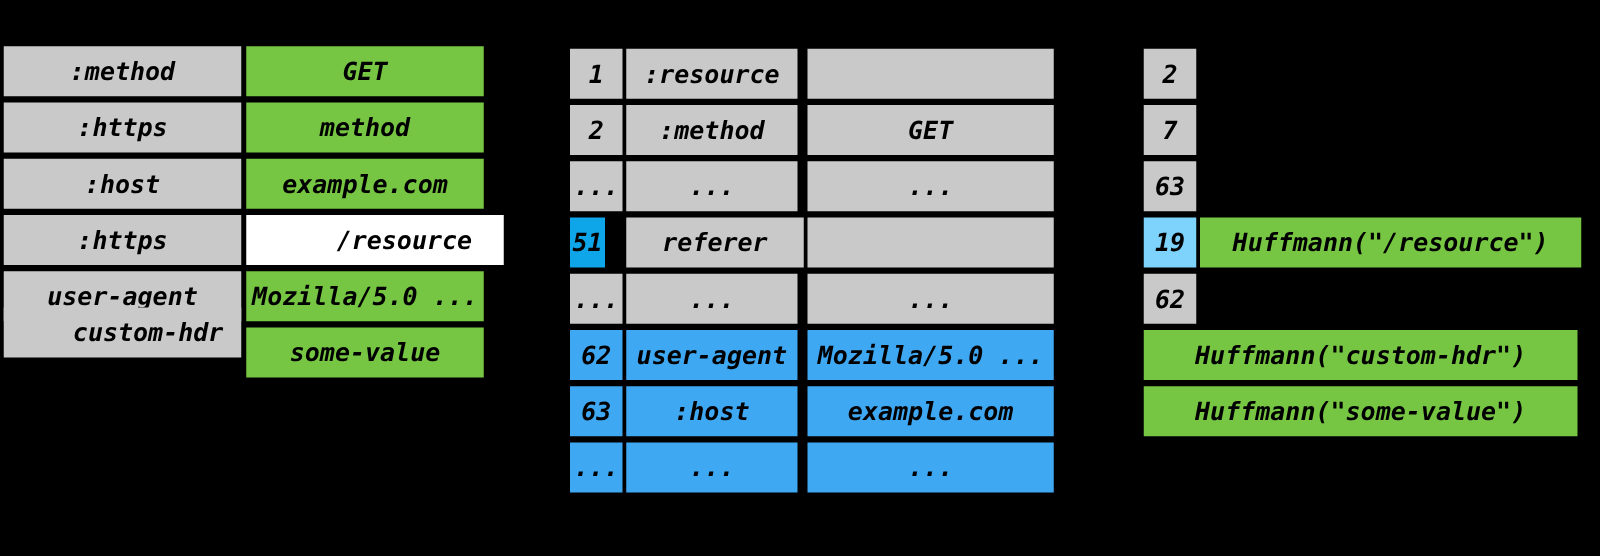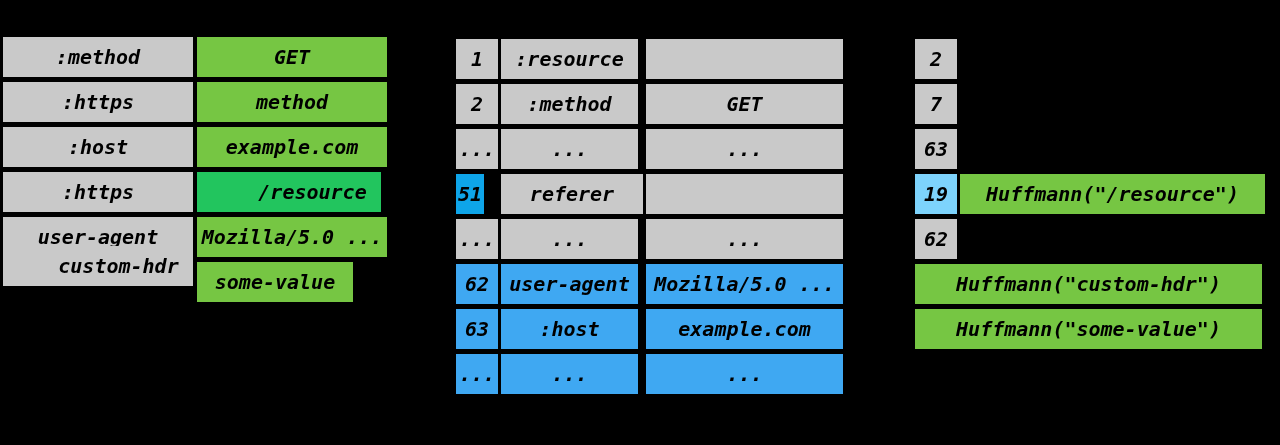--- a/index.html
+++ b/index.html
@@ -38,25 +38,25 @@
 
 <div id="canvas">
   <div class="layer" id="header-list">
       <div class="cell" style="left: 3px; top: 37px; width: 190px; background: rgb(201, 201, 201);">:method</div>
       <div class="cell" style="left: 197px; top: 37px; width: 190px; background: rgb(118, 198, 67);">GET</div>
       <div class="cell" style="left: 3px; top: 82px; width: 190px; background: rgb(201, 201, 201);">:https</div>
       <div class="cell" style="left: 197px; top: 82px; width: 190px; background: rgb(118, 198, 67);">method</div>
       <div class="cell" style="left: 3px; top: 127px; width: 190px; background: rgb(201, 201, 201);">:host</div>
       <div class="cell" style="left: 197px; top: 127px; width: 190px; background: rgb(118, 198, 67);">example.com</div>
       <div class="cell" style="left: 3px; top: 172px; width: 190px; background: rgb(201, 201, 201);">:https</div>
-      <div class="cell" style="left: 197px; top: 172px; width: 184px; background: #22c55e; padding-left: 47px;">/resource</div>
+      <div class="cell" style="left: 197px; top: 172px; width: 206px; background: #ffffff; padding-left: 47px;">/resource</div>
       <div class="cell" style="left: 3px; top: 217px; width: 190px; background: rgb(201, 201, 201);">user-agent</div>
       <div class="cell" style="left: 197px; top: 217px; width: 190px; background: rgb(118, 198, 67);">Mozilla/5.0 ...</div>
       <div class="cell" style="left: 3px; top: 246px; width: 190px; background: rgb(201, 201, 201); padding-left: 41px;">custom-hdr</div>
-      <div class="cell" style="left: 197px; top: 262px; width: 156px; background: rgb(118, 198, 67);">some-value</div>
+      <div class="cell" style="left: 197px; top: 262px; width: 190px; background: rgb(118, 198, 67);">some-value</div>
     </div>
   <div class="layer" id="index-table">
       <div class="cell" style="left: 456px; top: 39px; width: 42px; background: rgb(201, 201, 201);">1</div>
       <div class="cell" style="left: 501px; top: 39px; width: 137px; background: rgb(201, 201, 201);">:resource</div>
       <div class="cell" style="left: 646px; top: 39px; width: 197px; background: rgb(201, 201, 201);"></div>
       <div class="cell" style="left: 456px; top: 84px; width: 42px; background: rgb(201, 201, 201);">2</div>
       <div class="cell" style="left: 501px; top: 84px; width: 137px; background: rgb(201, 201, 201);">:method</div>
       <div class="cell" style="left: 646px; top: 84px; width: 197px; background: rgb(201, 201, 201);">GET</div>
       <div class="cell" style="left: 456px; top: 129px; width: 42px; background: rgb(201, 201, 201);">...</div>
       <div class="cell" style="left: 501px; top: 129px; width: 137px; background: rgb(201, 201, 201);">...</div>

